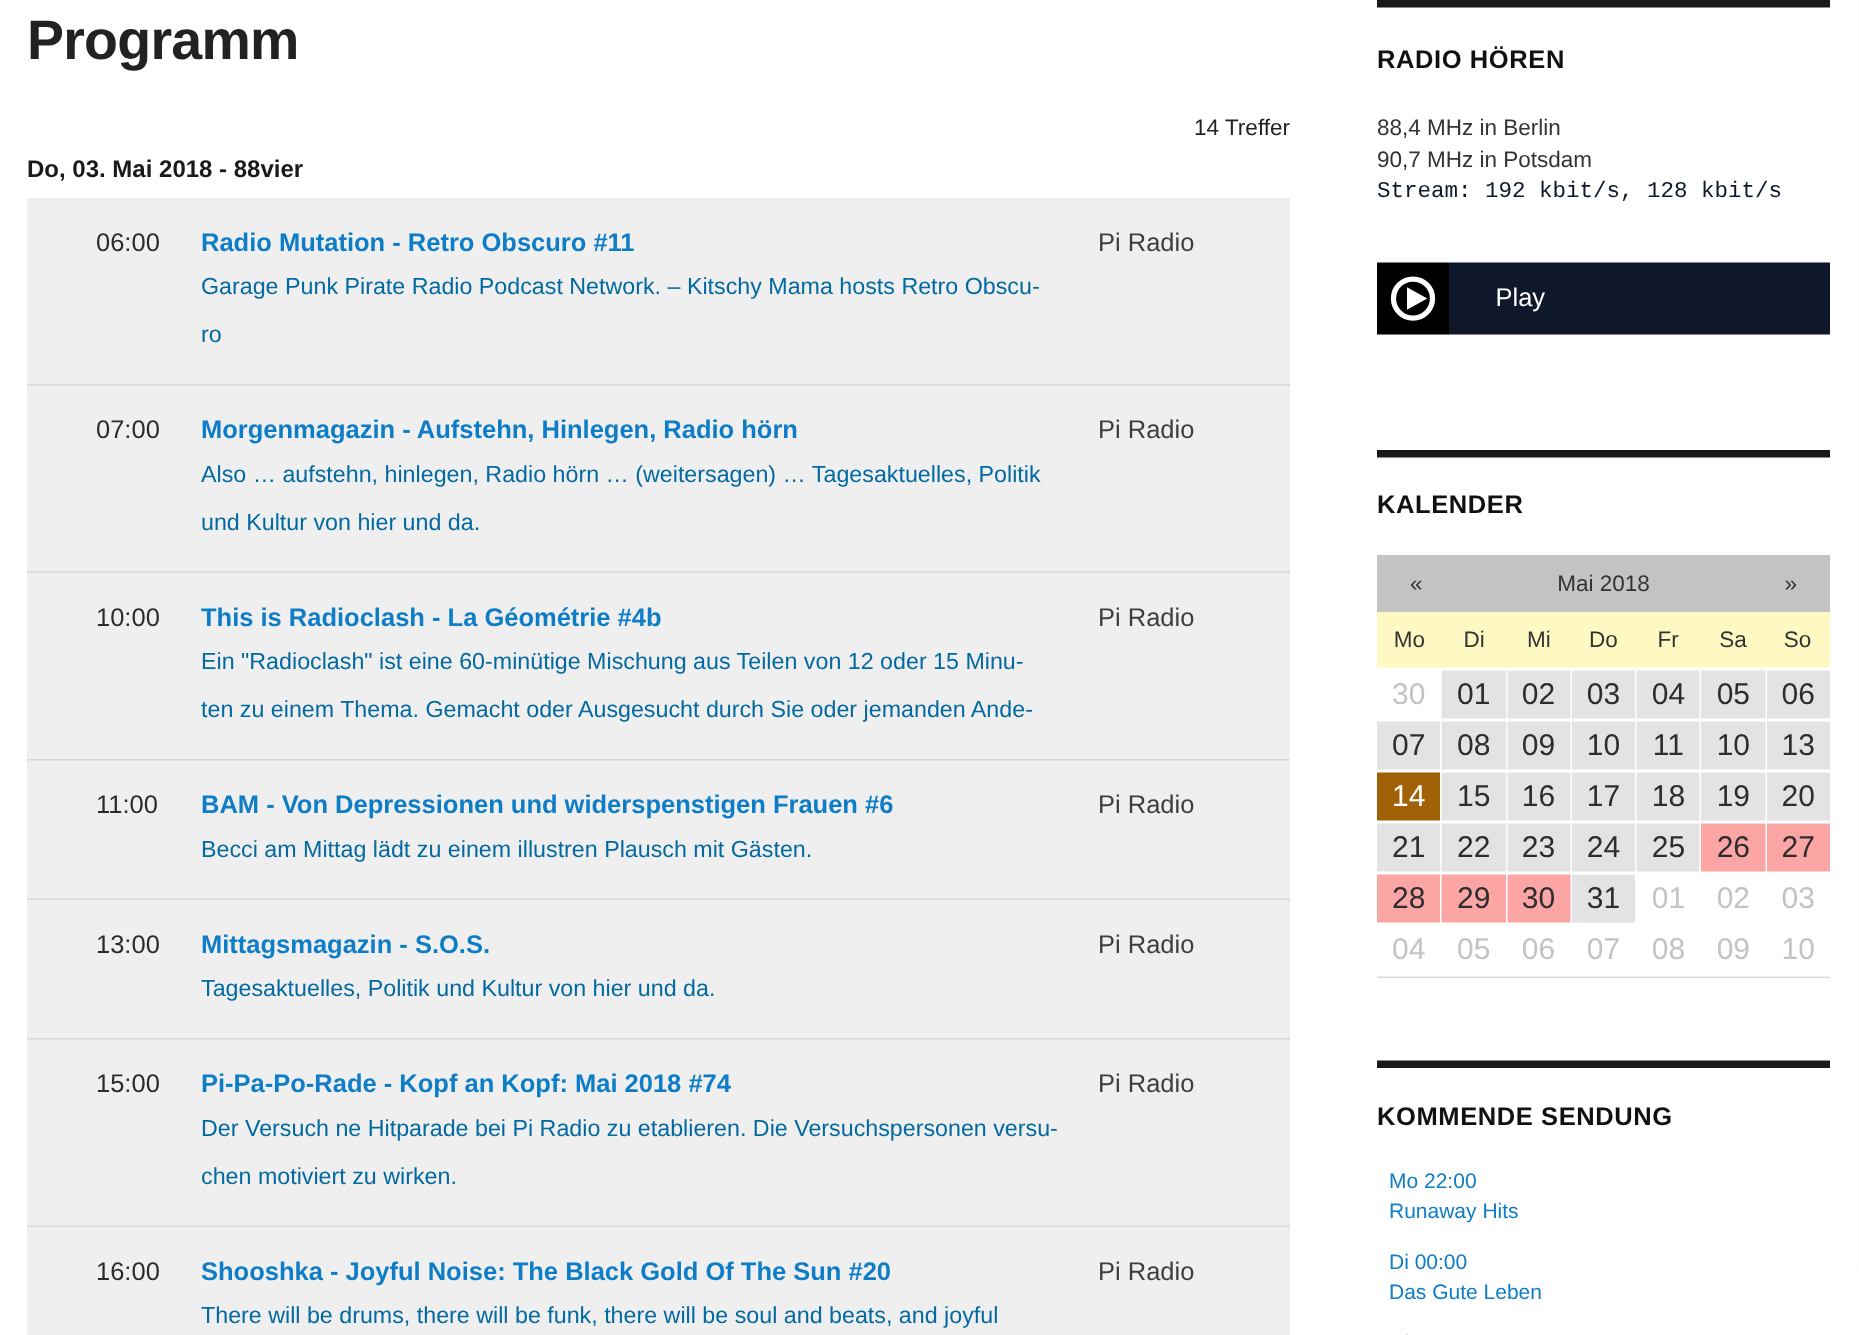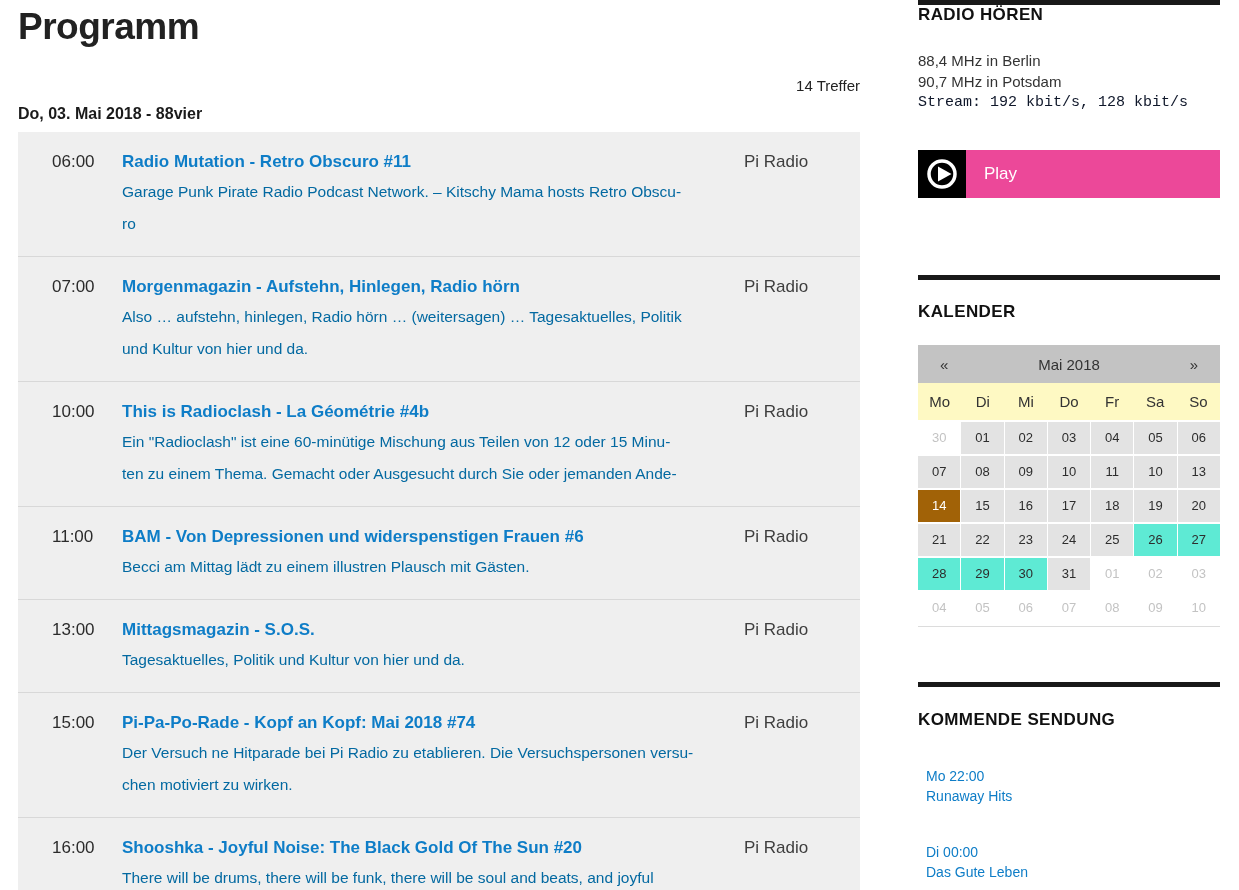--- a/index.html
+++ b/index.html
@@ -5,62 +5,62 @@
   * { box-sizing: border-box; margin: 0; padding: 0; }
   html, body { width: 1239px; height: 890px; overflow: hidden; background: #fff;
     font-family: "Liberation Sans", sans-serif; position: relative; }
 
   
   .main { position: absolute; left: 18px; top: 0; width: 842px; }
   .page-title { font-size: 37px; font-weight: 700; color: #222; margin: 6px 0 0 0; letter-spacing: -0.5px; }
   .results { margin-top: 29px; font-size: 15px; color: #222; text-align: right; }
   .date-heading { margin-top: 11px; font-size: 16px; font-weight: 700; color: #1a1a1a; }
   .program-list { margin-top: 9px; background: #efefef; }
-  .program-row { display: flex; padding: 16px 4px; }
+  .program-row { display: flex; padding: 16px 16px; }
   .program-row + .program-row { border-top: 1px solid #d8d8d8; }
   .program-time { width: 70px; margin-left: 30px; font-size: 17px; color: #2b2b2b; line-height: 28px; flex: none; }
   .program-main { flex: 1; min-width: 0; }
   .program-title { font-size: 17px; font-weight: 700; color: #0e7dc7; line-height: 28px; cursor: pointer; }
   .program-desc { font-size: 15.5px; color: #0369a1; line-height: 32px; white-space: pre-line; }
   .program-station { width: 112px; flex: none; font-size: 17px; color: #3e3e3e; line-height: 28px; }
 
   
   .sidebar { position: absolute; left: 918px; top: 0; width: 302px; }
   .bar { height: 5px; background: #191919; }
   .s-heading { font-size: 17px; font-weight: 700; letter-spacing: .4px; color: #111; }
-  .h-listen { }
+  .h-listen { margin-top: 25px; }
   .freq-block { margin-top: 25px; font-size: 15px; line-height: 21px; color: #333; }
   .stream-line { color: #0f172a; font-family: Liberation Mono, monospace; }
   .stream-link { cursor: pointer; }
   .play-btn { margin-top: 37px; height: 48px; display: flex; cursor: pointer; }
   .play-icon { width: 48px; height: 48px; background: #000; flex: none;
     display: flex; align-items: center; justify-content: center; }
-  .play-label { flex: 1; background: #ec4899; color: #fff; font-size: 17px;
-    display: flex; align-items: center; padding-left: 18px; }
+  .play-label { flex: 1; background: #0f172a; color: #fff; font-size: 17px;
+    display: flex; align-items: center; padding-left: 31px; }
   .bar-cal { margin-top: 77px; }
   .h-cal { margin-top: 22px; }
   .cal { margin-top: 23px; }
   .cal-nav { height: 38px; background: #c3c3c3; display: flex; align-items: center; font-size: 15px; color: #333; }
   .cal-nav-prev { padding-left: 22px; cursor: pointer; }
   .cal-nav-next { padding-right: 22px; cursor: pointer; }
   .cal-nav-month { flex: 1; text-align: center; }
   .cal-weekdays { display: grid; grid-template-columns: repeat(7, 1fr); background: #fef9c3;
     height: 37px; margin-bottom: 2px; }
   .cal-weekday { text-align: center; line-height: 37px; font-size: 15px; color: #333; }
   .cal-grid { display: grid; grid-template-columns: repeat(7, 1fr); grid-auto-rows: 32px; gap: 2px 1px; }
-  .cal-day { text-align: center; line-height: 32px; font-size: 13px; color: #2d2d2d; cursor: pointer; }
+  .cal-day { text-align: center; line-height: 32px; font-size: 20px; color: #2d2d2d; cursor: pointer; }
   .cal-day.active { background: #e3e3e3; }
-  .cal-day.plain { background: #5eead4; }
+  .cal-day.plain { background: #fca5a5; }
   .cal-day.muted { background: #fff; color: #c3c3c3; }
   .cal-day.selected { background: #a16207; color: #fff; }
   .cal-bottom { height: 1px; background: #dcdcdc; margin-top: 2px; }
   .bar-up { margin-top: 55px; }
   .h-up { margin-top: 23px; }
   .upcoming { margin-top: 22px; padding-left: 8px; }
-  .upcoming-item { margin-bottom: 14px; font-size: 14px; line-height: 20px; color: #0e7dc7; cursor: pointer; margin-top: 36px; }
+  .upcoming-item { margin-bottom: 14px; font-size: 14px; line-height: 20px; color: #0e7dc7; cursor: pointer; }
 </style>
 </head>
 <body>
 
 <div class="main">
   <h1 class="page-title">Programm</h1>
   <div class="results">14 Treffer</div>
   <div class="date-heading">Do, 03. Mai 2018 - 88vier</div>
 
   <div class="program-list">

